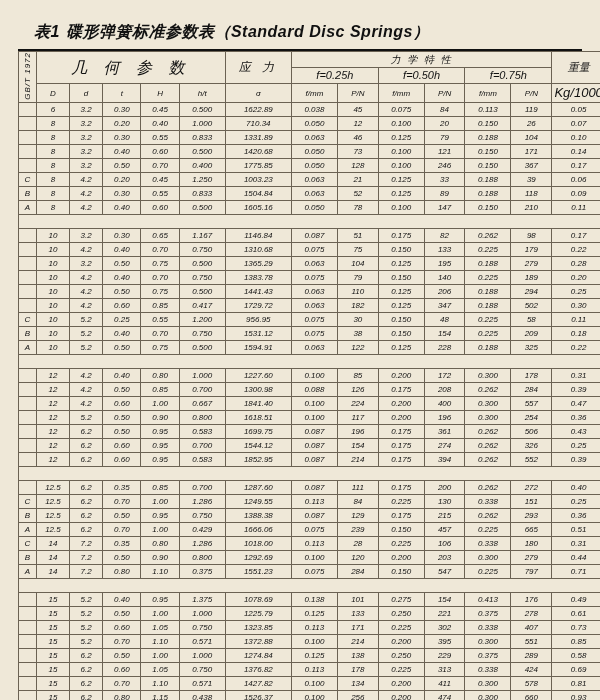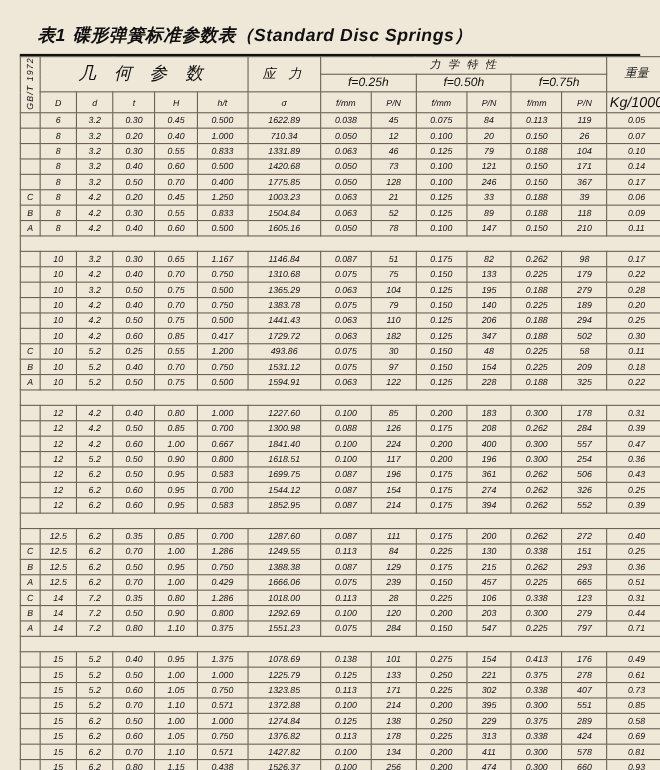--- a/index.html
+++ b/index.html
@@ -350,39 +350,39 @@
           <td>502</td>
           <td>0.30</td>
         </tr>
         <tr class="grp">
           <td class="colmark">C</td>
           <td>10</td>
           <td>5.2</td>
           <td>0.25</td>
           <td>0.55</td>
           <td>1.200</td>
-          <td>493.86</td>
+          <td>956.95</td>
           <td>0.075</td>
           <td>30</td>
           <td>0.150</td>
           <td>48</td>
           <td>0.225</td>
           <td>58</td>
           <td>0.11</td>
         </tr>
         <tr class="grp">
           <td class="colmark">B</td>
           <td>10</td>
           <td>5.2</td>
           <td>0.40</td>
           <td>0.70</td>
           <td>0.750</td>
           <td>1531.12</td>
           <td>0.075</td>
-          <td>97</td>
+          <td>38</td>
           <td>0.150</td>
           <td>154</td>
           <td>0.225</td>
           <td>209</td>
           <td>0.18</td>
         </tr>
         <tr class="grp">
           <td class="colmark">A</td>
           <td>10</td>
           <td>5.2</td>
@@ -405,21 +405,21 @@
           <td class="colmark"></td>
           <td>12</td>
           <td>4.2</td>
           <td>0.40</td>
           <td>0.80</td>
           <td>1.000</td>
           <td>1227.60</td>
           <td>0.100</td>
           <td>85</td>
           <td>0.200</td>
-          <td>183</td>
+          <td>172</td>
           <td>0.300</td>
           <td>178</td>
           <td>0.31</td>
         </tr>
         <tr class="grp">
           <td class="colmark"></td>
           <td>12</td>
           <td>4.2</td>
           <td>0.50</td>
           <td>0.85</td>
@@ -586,21 +586,21 @@
           <td>7.2</td>
           <td>0.35</td>
           <td>0.80</td>
           <td>1.286</td>
           <td>1018.00</td>
           <td>0.113</td>
           <td>28</td>
           <td>0.225</td>
           <td>106</td>
           <td>0.338</td>
-          <td>123</td>
+          <td>180</td>
           <td>0.31</td>
         </tr>
         <tr class="grp">
           <td class="colmark">B</td>
           <td>14</td>
           <td>7.2</td>
           <td>0.50</td>
           <td>0.90</td>
           <td>0.800</td>
           <td>1292.69</td>

